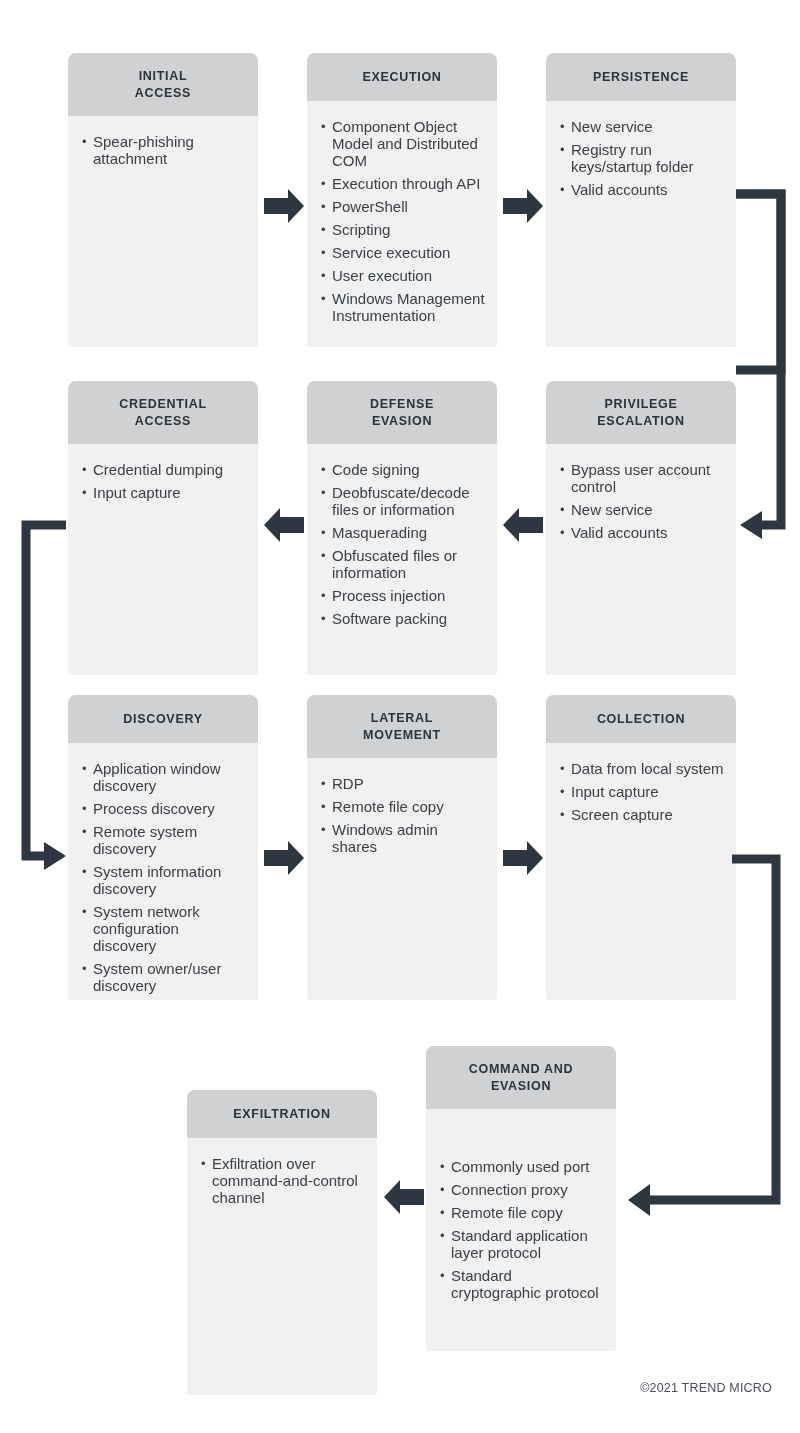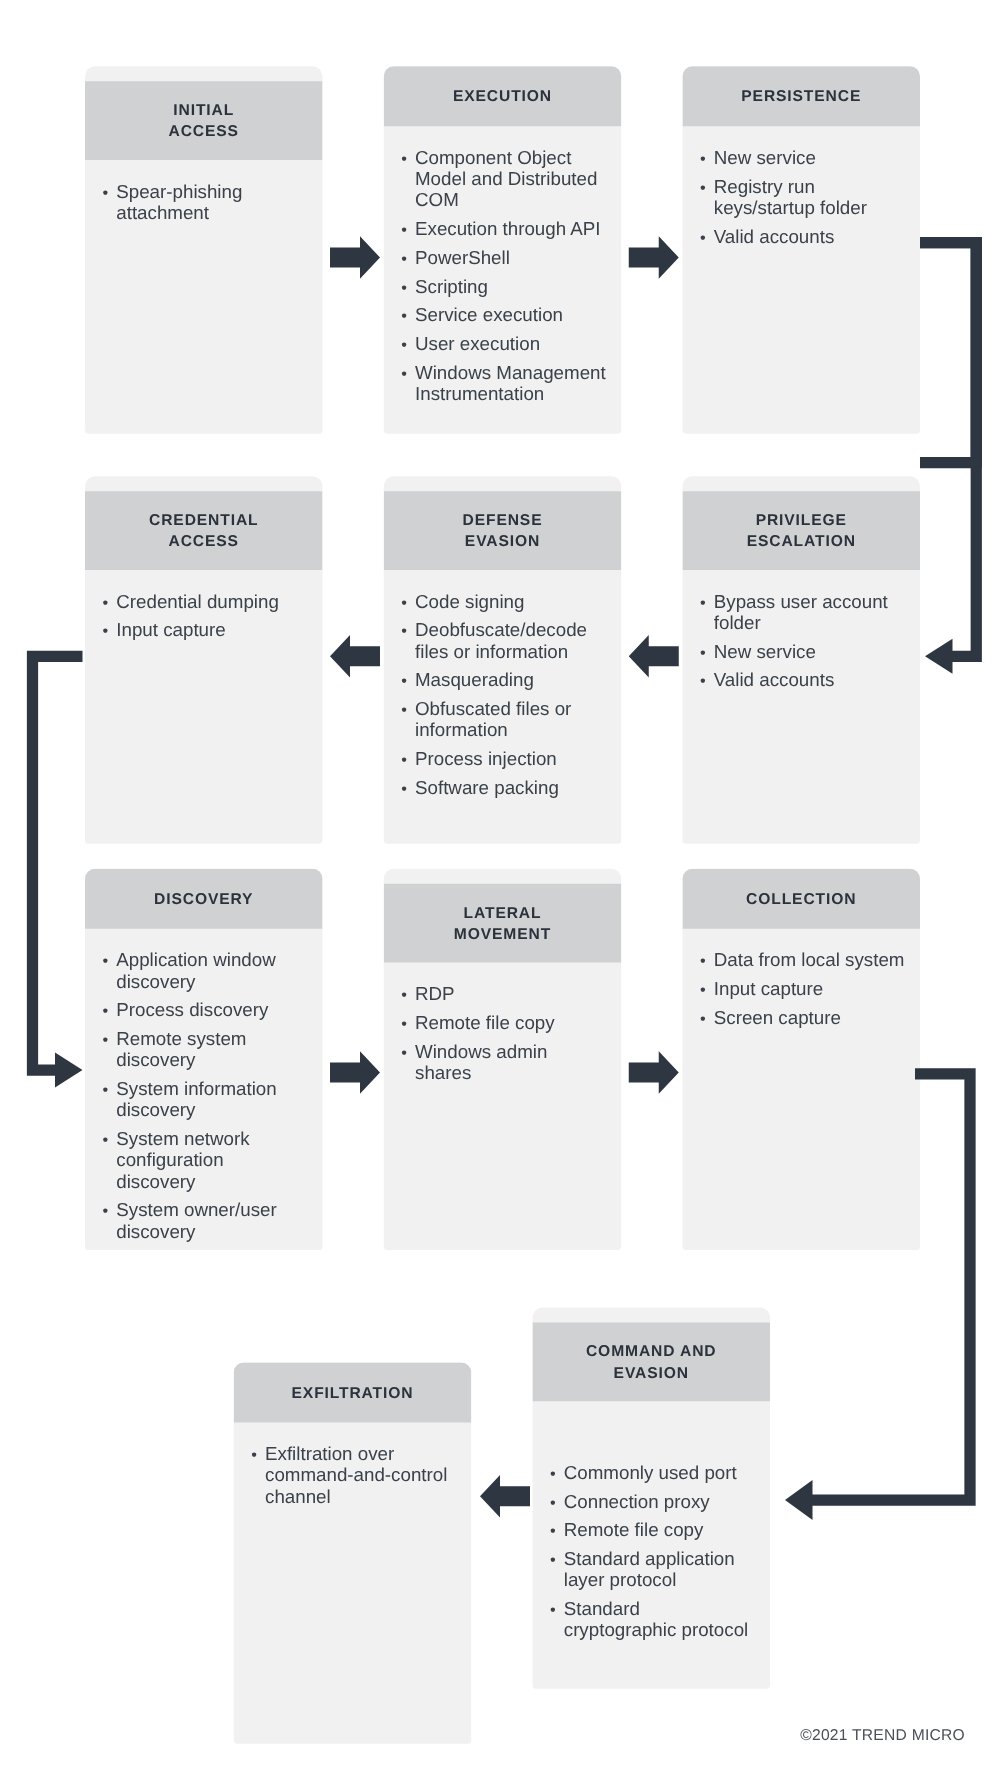--- a/index.html
+++ b/index.html
@@ -40,21 +40,20 @@
     font-size: 12.5px;
     font-weight: bold;
     letter-spacing: 0.7px;
     text-align: center;
     line-height: 17px;
     padding: 16px 8px 15px 8px;
     flex: 0 0 auto;
   }
   .stage-header.two-line {
     padding: 15px 8px 14px 8px;
-    margin-top: 12px;
   }
   .stage-body {
     flex: 1 1 auto;
     padding: 17px 12px 12px 14px;
   }
   .stage-body ul {
     margin: 0;
     padding: 0;
     list-style: none;
   }
@@ -183,21 +182,21 @@
     </div>
   </div>
 
   <div class="stage-box col-3 row-2">
     <div class="stage-header two-line">
       <div>PRIVILEGE</div>
       <div>ESCALATION</div>
     </div>
     <div class="stage-body">
       <ul>
-        <li>Bypass user account folder</li>
+        <li>Bypass user account control</li>
         <li>New service</li>
         <li>Valid accounts</li>
       </ul>
     </div>
   </div>
 
   <div class="stage-box col-1 row-3">
     <div class="stage-header">
       <div>DISCOVERY</div>
     </div>

